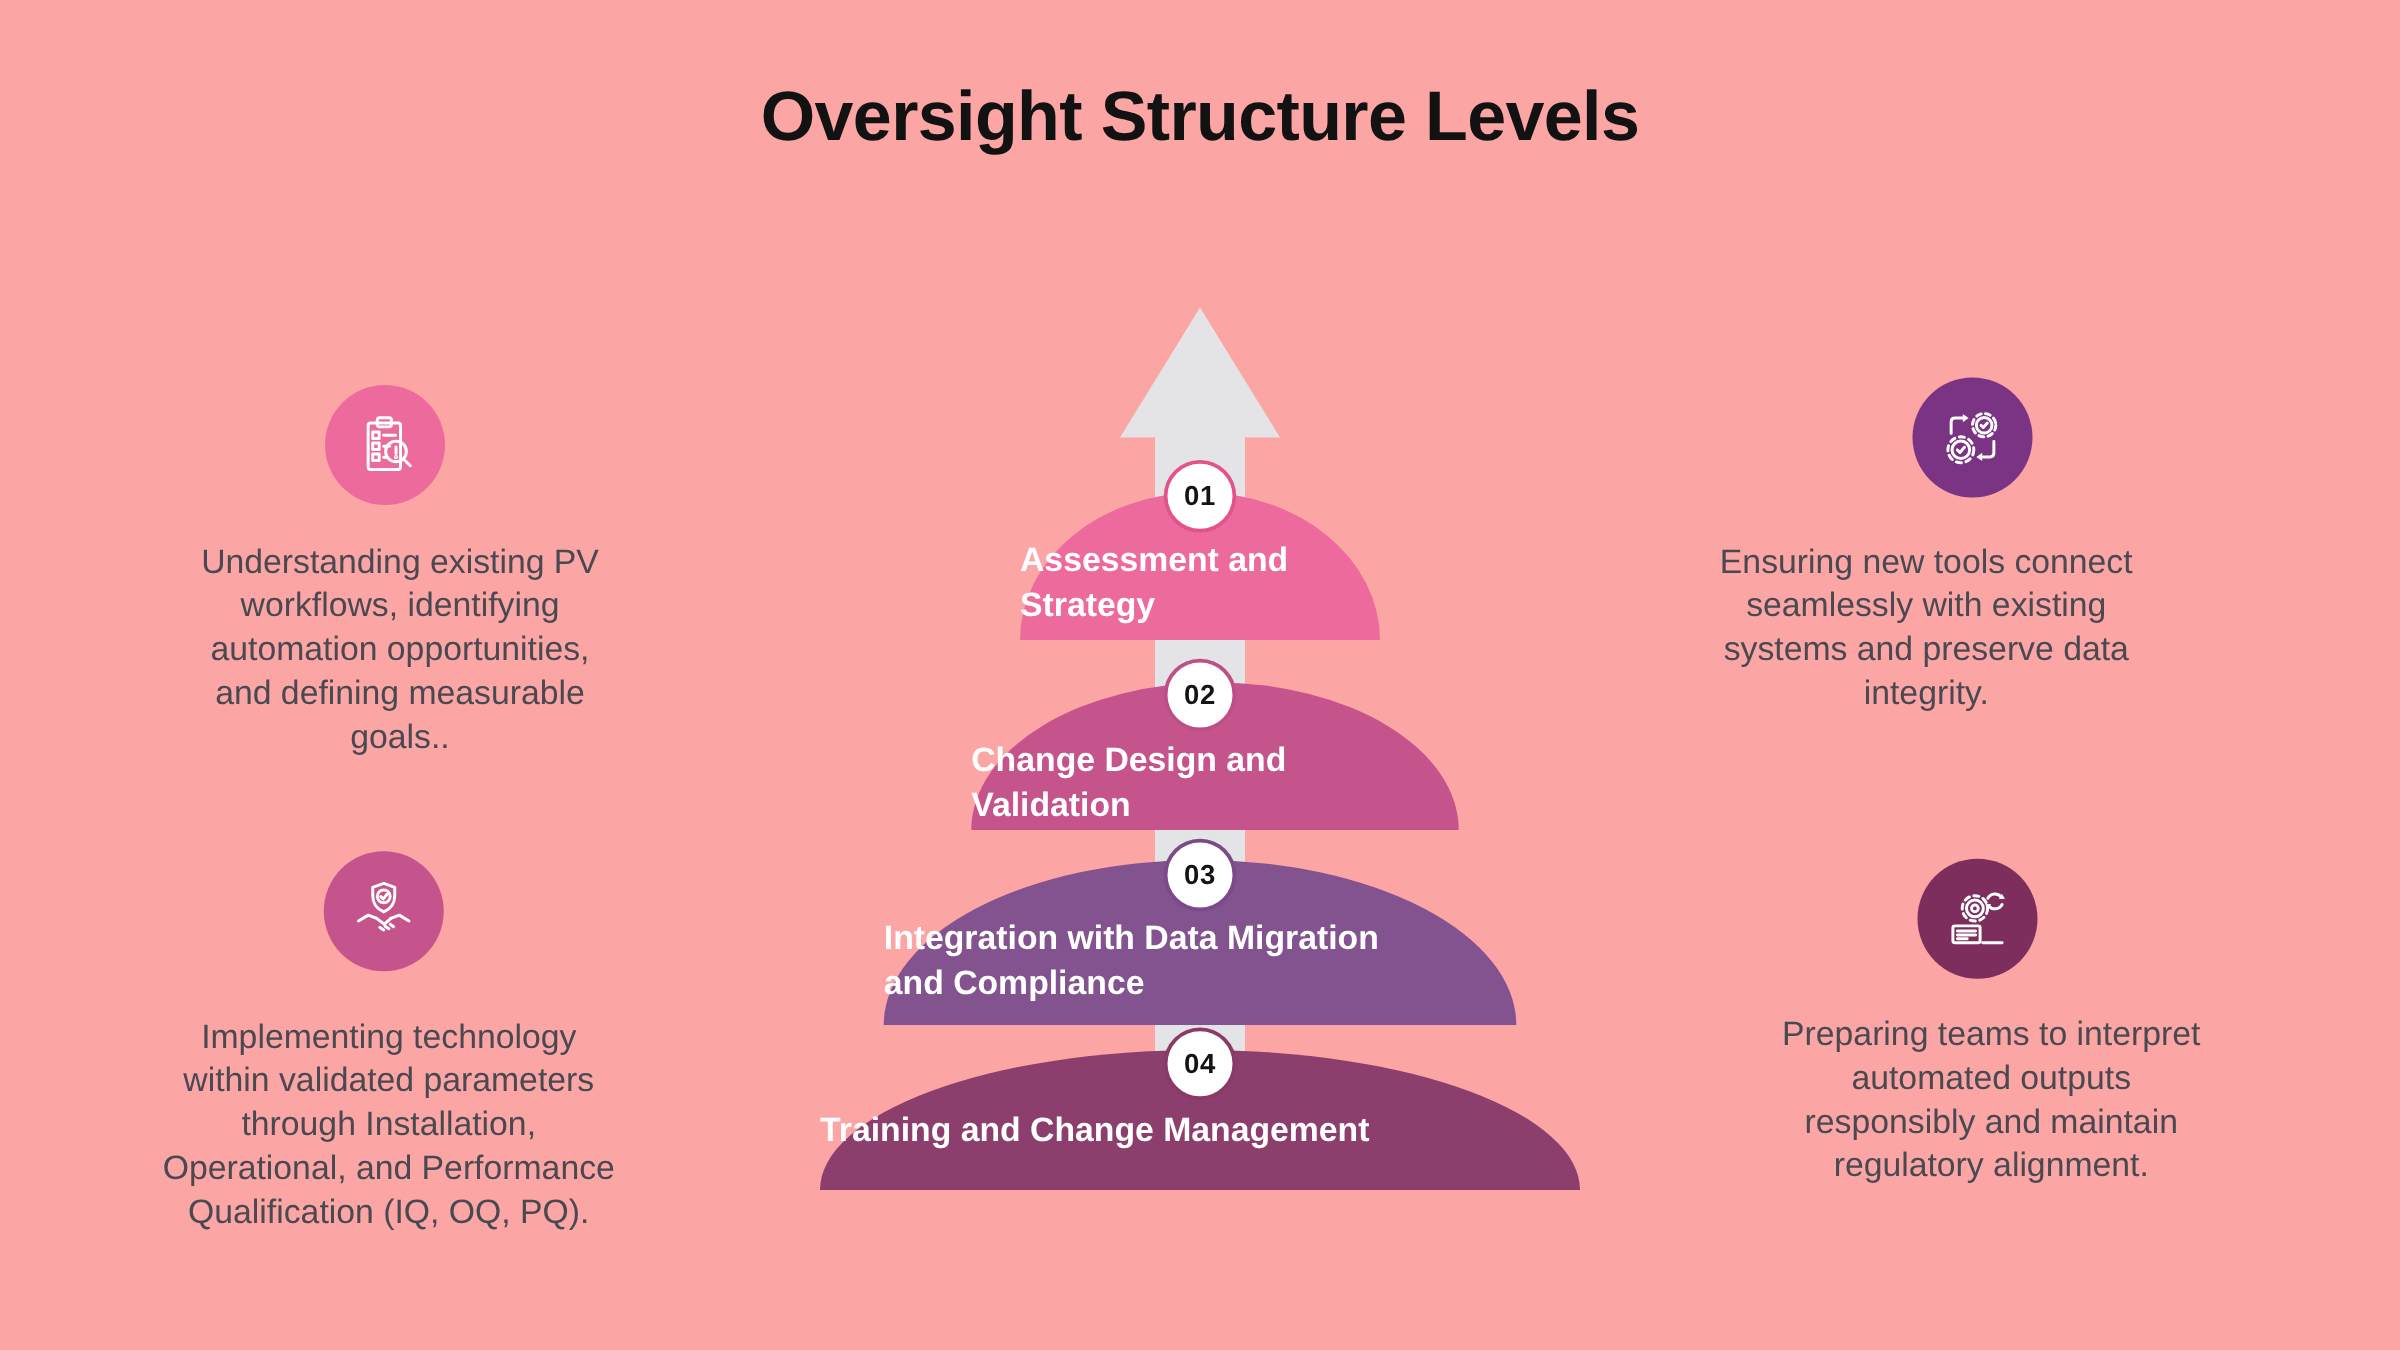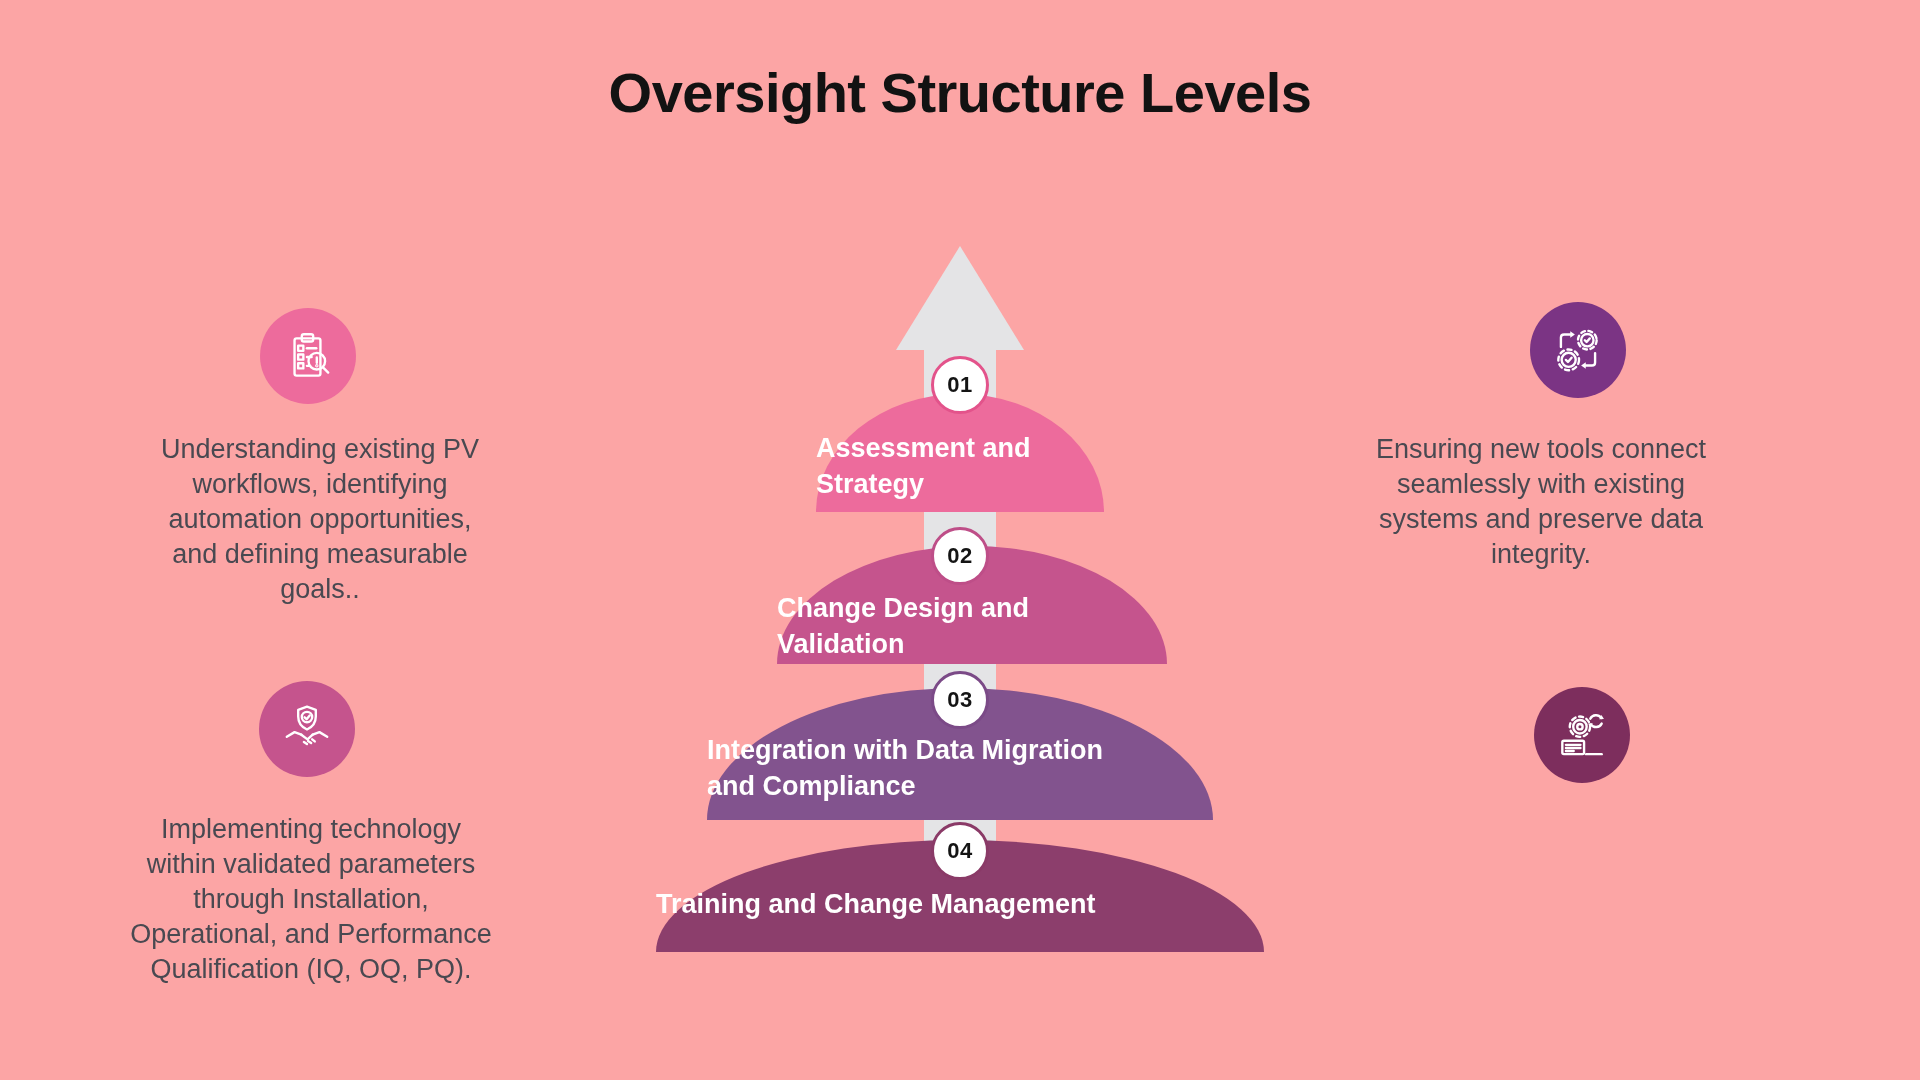--- a/index.html
+++ b/index.html
@@ -35,21 +35,21 @@
   .dome2 .dome-label{top:44px;}
   .dome3 .dome-label{top:44px;}
   .dome4 .dome-label{top:46px;}
   
   .badge{
     position:absolute;left:931px;width:52px;height:52px;border-radius:50%;
     background:#ffffff;border:3px solid #cccccc;z-index:3;
     display:flex;align-items:center;justify-content:center;
     font-size:22px;font-weight:800;color:#141414;letter-spacing:0.5px;
   }
-  .badge1{top:356px;}
+  .badge1{top:368px;}
   .badge2{top:527px;}
   .badge3{top:671px;}
   .badge4{top:822px;}
   
   .icon-circle{
     position:absolute;width:96px;height:96px;border-radius:50%;
     display:flex;align-items:center;justify-content:center;z-index:1;
   }
   .icon-tl{left:260px;top:308px;}
   .icon-bl{left:259px;top:681px;}
@@ -172,14 +172,18 @@
       <polygon points="46.8,8.6 49.2,12.6 44.6,12.8" fill="#ffffff" stroke="none"></polygon>
       <path d="M36.5 17.8 A6.2 6.2 0 0 0 47 17"></path>
       <polygon points="36.2,20.8 33.8,16.8 38.4,16.6" fill="#ffffff" stroke="none"></polygon>
       <rect x="9" y="33.5" width="21" height="13" rx="1.5"></rect>
       <line x1="12.5" y1="37.5" x2="26.5" y2="37.5"></line>
       <line x1="12.5" y1="40.5" x2="26.5" y2="40.5"></line>
       <line x1="12.5" y1="43.5" x2="20" y2="43.5"></line>
       <line x1="32" y1="46.5" x2="47" y2="46.5"></line>
     </svg>
   </div>
+  <div class="callout callout-br" style="color: rgb(73, 73, 81);">Preparing teams to interpret
+automated outputs
+responsibly and maintain
+regulatory alignment.</div>
 
 </div>
 
 </body></html>

